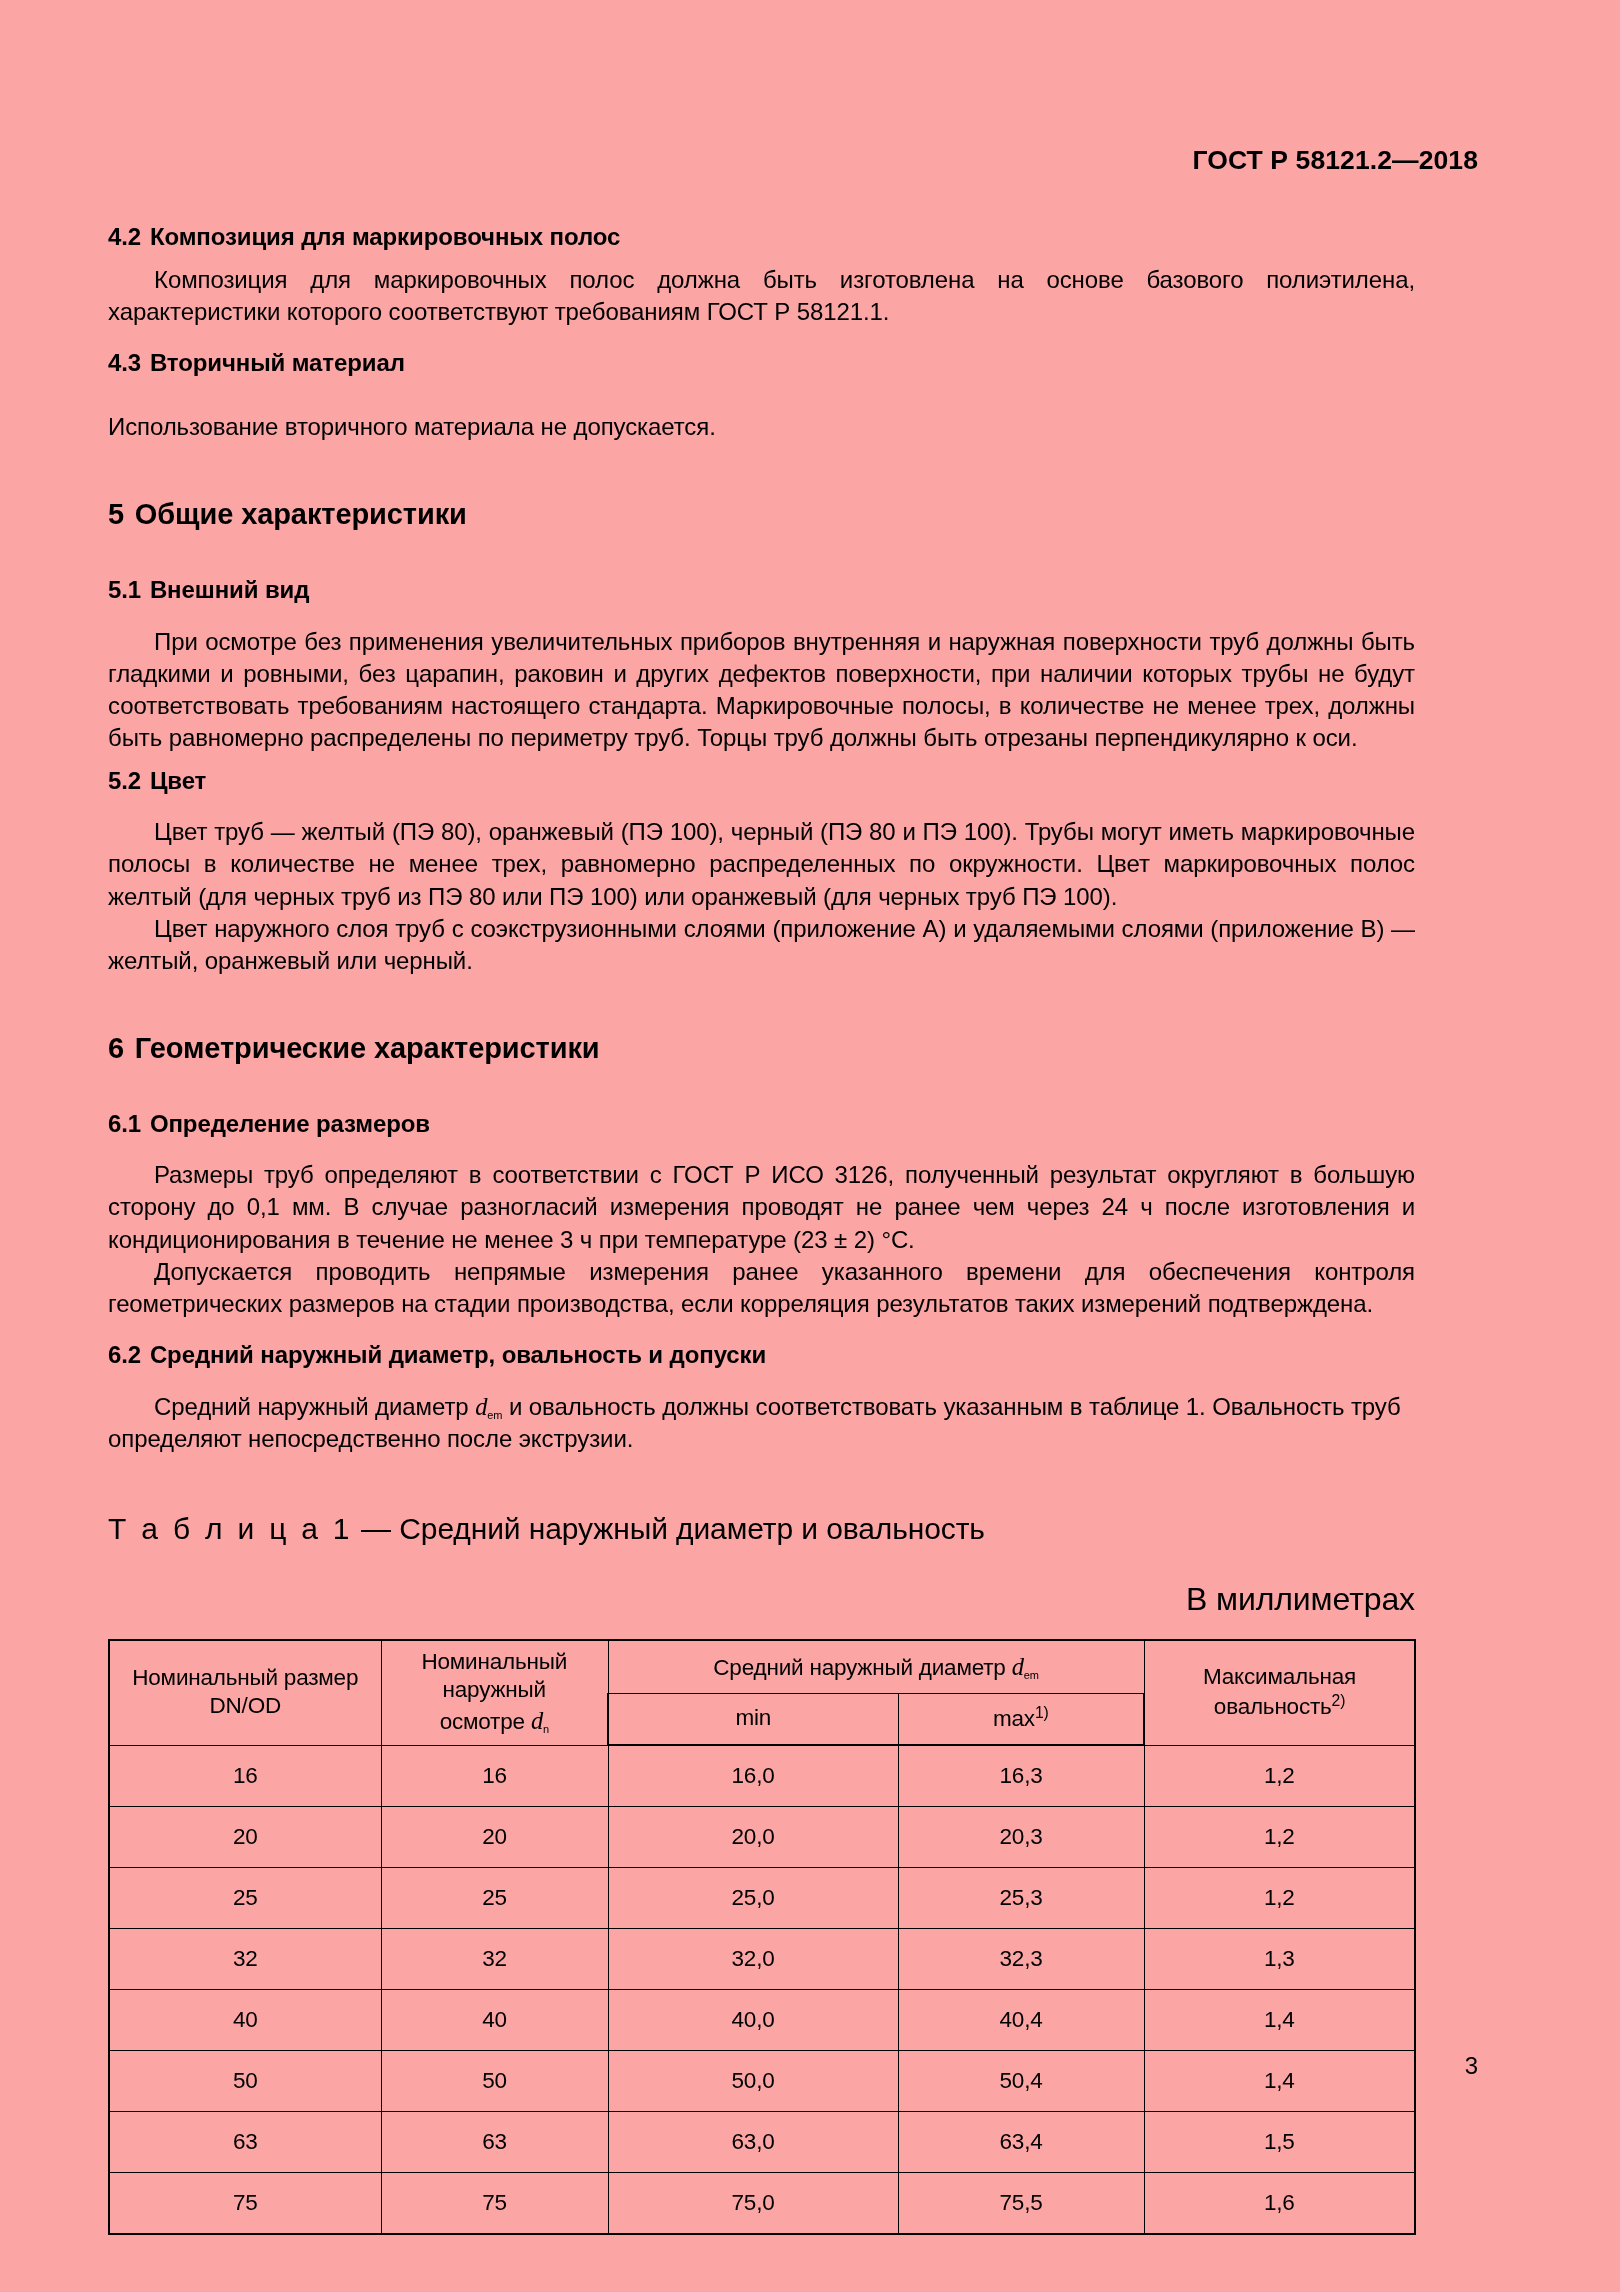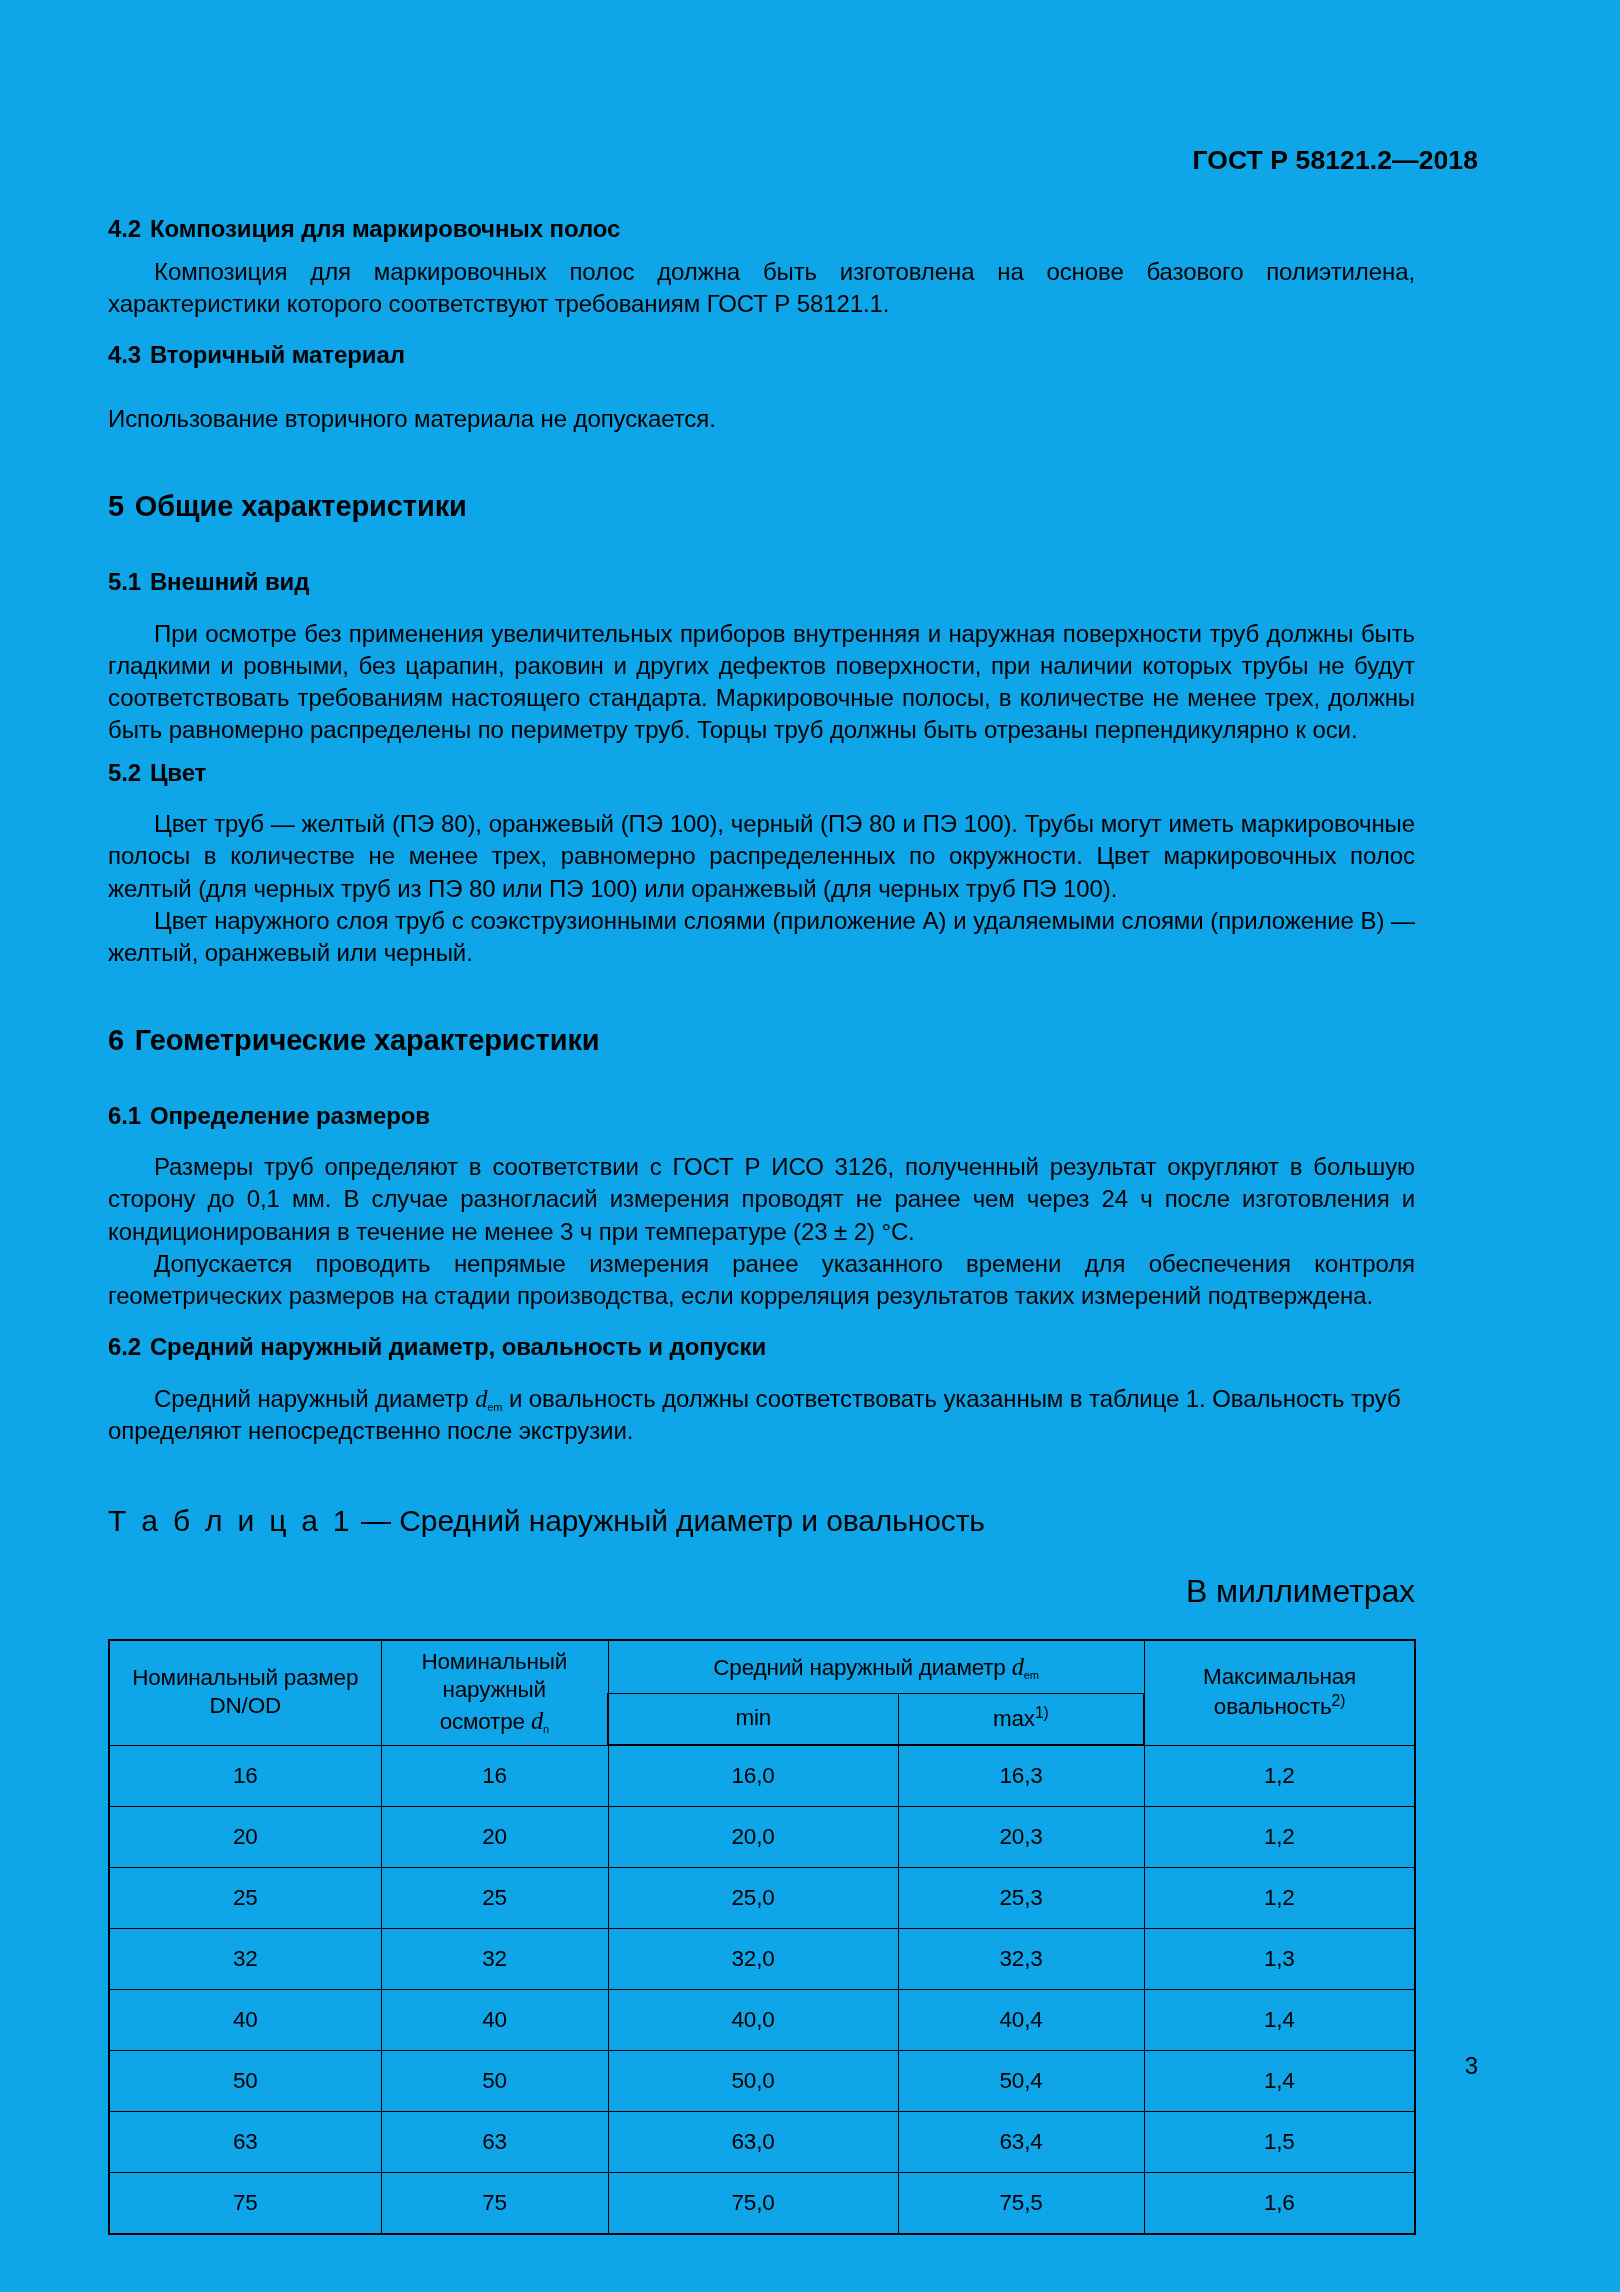--- a/index.html
+++ b/index.html
@@ -5,21 +5,21 @@
 <style>
   html, body {
     margin: 0;
     padding: 0;
     background: #ffffff;
   }
   .page {
     position: relative;
     width: 1620px;
     height: 2293px;
-    background: #0ea5e9;
+    background: #fca5a5;
     font-family: "Liberation Sans", sans-serif;
     color: #000000;
     box-sizing: border-box;
     overflow: hidden;
   }
 
   
   .doc-header {
     position: absolute;
     top: 145px;
@@ -27,21 +27,21 @@
     font-size: 26.5px;
     font-weight: bold;
     letter-spacing: 0.1px;
     white-space: nowrap;
   }
 
   
   .content {
     position: absolute;
     left: 108px;
-    top: 214px;
+    top: 222px;
     width: 1307px;
   }
 
   h3.sub-head {
     font-size: 24px;
     font-weight: bold;
     margin: 0;
     padding: 0;
     line-height: 1.25;
     letter-spacing: -0.1px;

